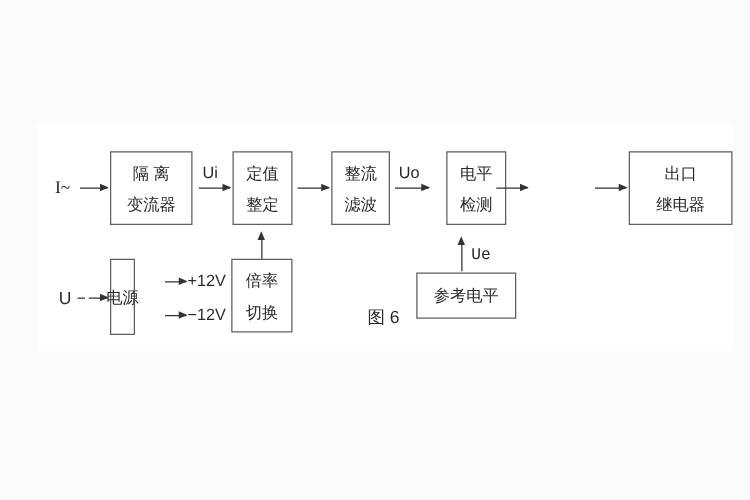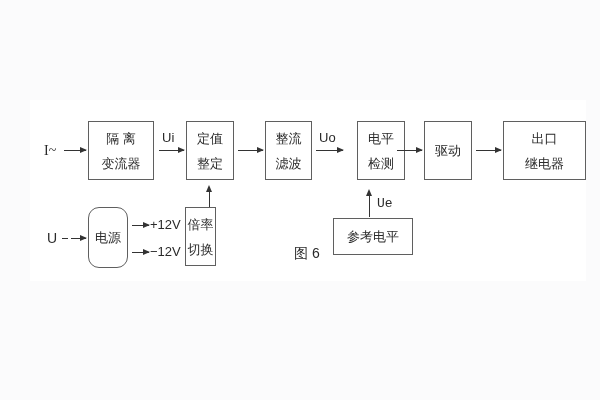--- a/index.html
+++ b/index.html
@@ -42,22 +42,22 @@
   .dash { position: absolute; height: 1px; background: var(--line); }
 
   
   #b1 { left: 88px;  top: 121px; width: 66px; height: 59px; }
   #b2 { left: 186px; top: 121px; width: 48px; height: 59px; }
   #b3 { left: 265px; top: 121px; width: 47px; height: 59px; justify-content: center; }
   #b4 { left: 345px; top: 121px; width: 48px; height: 59px; margin-left: 12px; }
   #b5 { left: 424px; top: 121px; width: 48px; height: 59px; }
   #b6 { left: 503px; top: 121px; width: 83px; height: 59px; }
   
-  #b7 { left: 88px;  top: 207px; width: 40px; height: 61px; border-radius: 11px; }
-  #b8 { left: 185px; top: 207px; width: 31px; height: 59px; }
+  #b7 { left: 88px;  top: 207px; width: 20px; height: 61px; }
+  #b8 { left: 185px; top: 207px; width: 49px; height: 59px; }
   #b9 { left: 333px; top: 218px; width: 80px; height: 37px; }
 
   
   #a1 { left: 64px;  top: 150px; width: 22px; }
   #a2 { left: 159px; top: 150px; width: 25px; }
   #a3 { left: 238px; top: 150px; width: 25px; }
   #a4 { left: 316px; top: 150px; width: 27px; }
   #a5 { left: 397px; top: 150px; width: 25px; }
   #a6 { left: 476px; top: 150px; width: 25px; }
   #a7 { left: 71px;  top: 238px; width: 15px; }
@@ -94,23 +94,20 @@
     <span>整定</span>
   </div>
   <div class="box" id="b3">
     <span>整流</span>
     <span>滤波</span>
   </div>
   <div class="box" id="b4">
     <span>电平</span>
     <span>检测</span>
   </div>
-  <div class="box" id="b5">
-    <span>驱动</span>
-  </div>
   <div class="box" id="b6">
     <span>出口</span>
     <span>继电器</span>
   </div>
 
   <div class="box" id="b7">
     <span>电源</span>
   </div>
   <div class="box" id="b8">
     <span>倍率</span>

